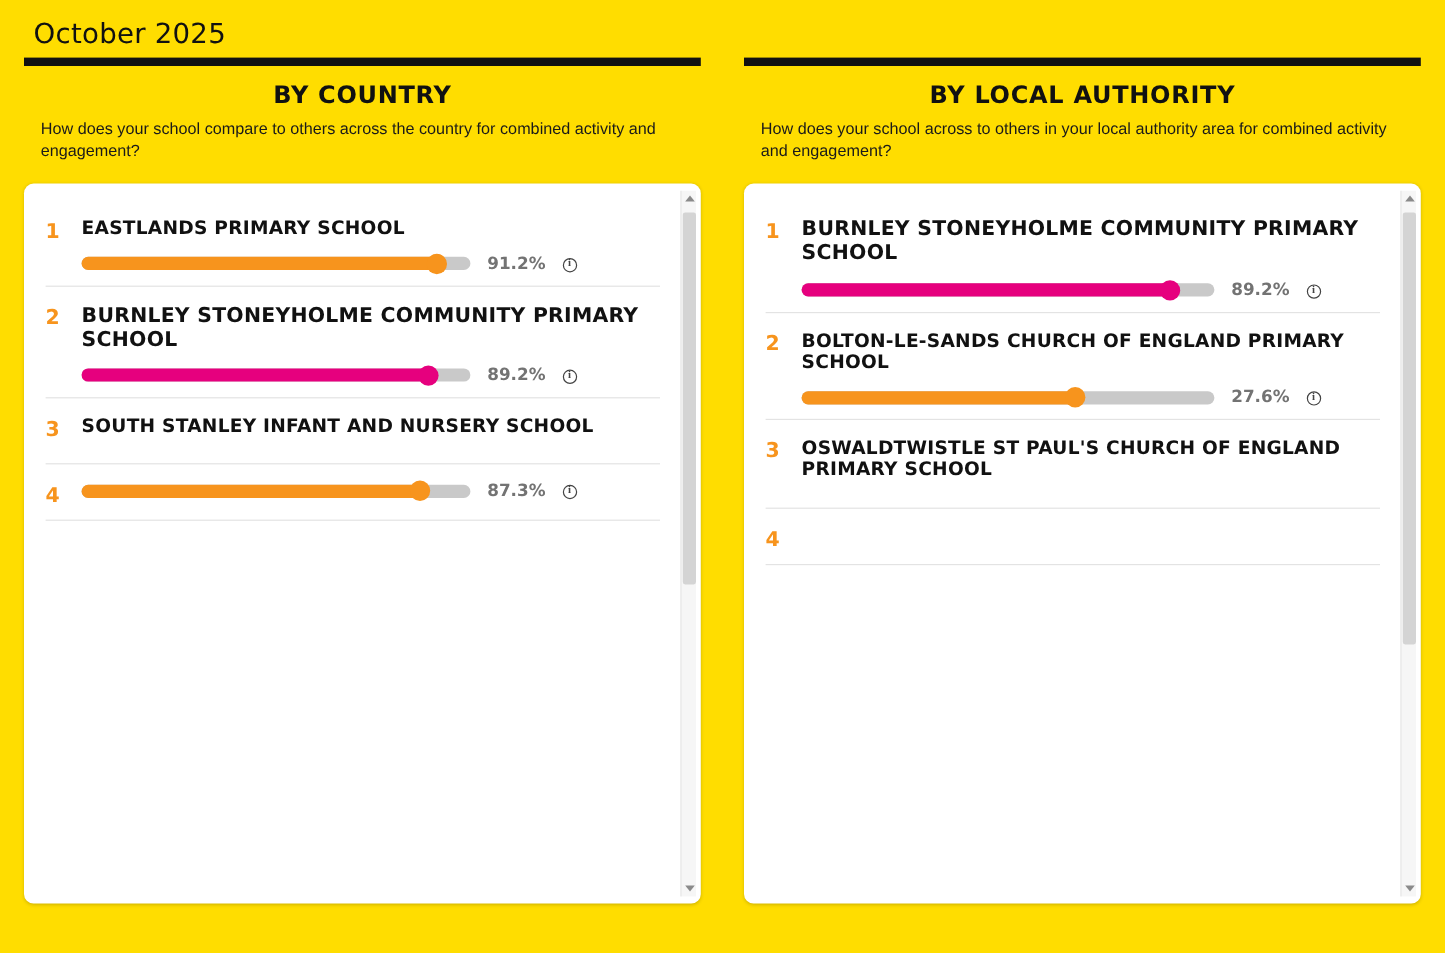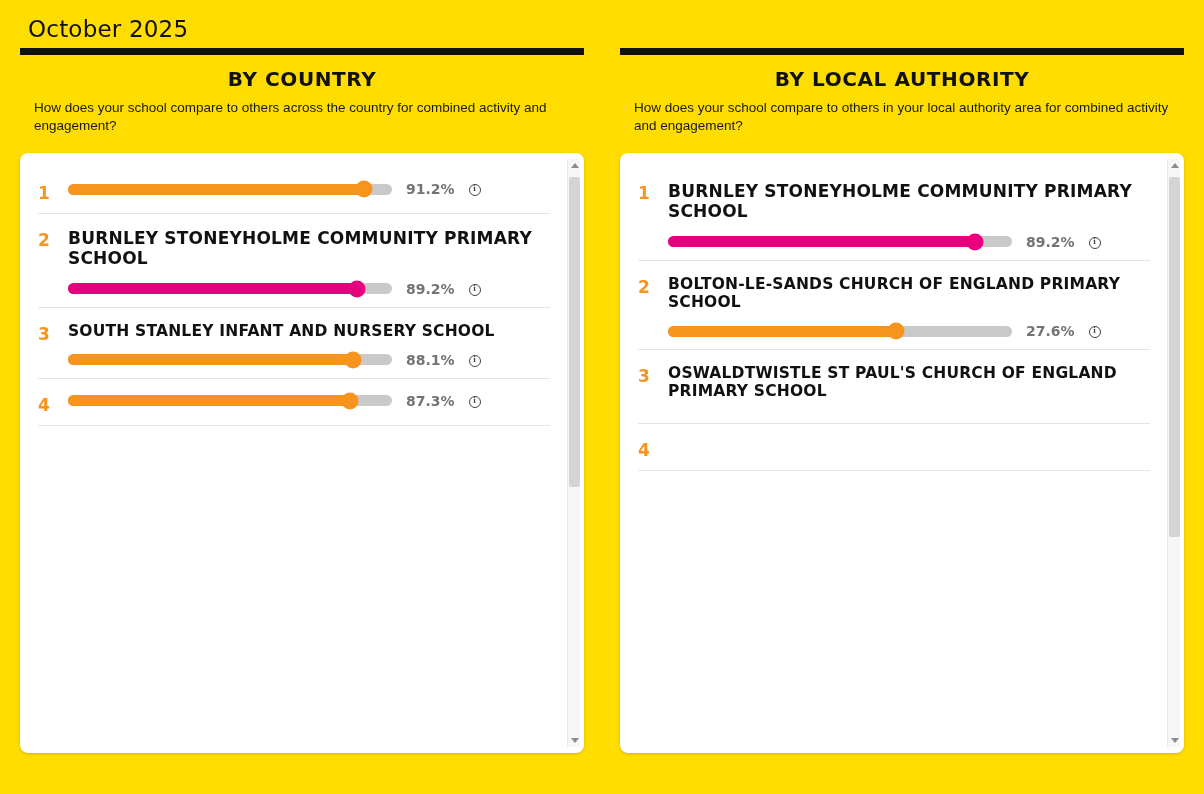--- a/index.html
+++ b/index.html
@@ -192,20 +192,21 @@
     <div class="col">
       <div class="col-rule"></div>
       <div class="col-heading">BY COUNTRY</div>
       <div class="col-sub">How does your school compare to others across the country for combined activity and engagement?</div>
       <div class="card">
         <div class="card-inner">
 
           <div class="row">
             <div class="rank">1</div>
             <div class="row-body">
+              <div class="school-name">EASTLANDS PRIMARY SCHOOL</div>
               <div class="bar-line">
                 <div class="track" style="width:324px;">
                   <div class="fill" style="width:296px;background:#f7941d;"></div>
                   <div class="knob" style="left:296px;background:#f7941d;"></div>
                 </div>
                 <div class="pct">
                   <span>91.2%</span>
                   <span class="info-icon"></span>
                 </div>
               </div>
@@ -226,30 +227,20 @@
                   <span class="info-icon"></span>
                 </div>
               </div>
             </div>
           </div>
 
           <div class="row">
             <div class="rank">3</div>
             <div class="row-body">
               <div class="school-name">SOUTH STANLEY INFANT AND NURSERY SCHOOL</div>
-              <div class="bar-line">
-                <div class="track" style="width:324px;">
-                  <div class="fill" style="width:285px;background:#f7941d;"></div>
-                  <div class="knob" style="left:285px;background:#f7941d;"></div>
-                </div>
-                <div class="pct">
-                  <span>88.1%</span>
-                  <span class="info-icon"></span>
-                </div>
-              </div>
             </div>
           </div>
 
           <div class="row">
             <div class="rank">4</div>
             <div class="row-body">
               <div class="bar-line">
                 <div class="track" style="width:324px;">
                   <div class="fill" style="width:282px;background:#f7941d;"></div>
                   <div class="knob" style="left:282px;background:#f7941d;"></div>
@@ -271,21 +262,21 @@
           <div class="sb-arrow down">
               <i></i>
             </div>
         </div>
       </div>
     </div>
 
     <div class="col">
       <div class="col-rule"></div>
       <div class="col-heading">BY LOCAL AUTHORITY</div>
-      <div class="col-sub">How does your school compare to others in your local authority area for combined activity and engagement?</div>
+      <div class="col-sub">How does your school across to others in your local authority area for combined activity and engagement?</div>
       <div class="card">
         <div class="card-inner">
 
           <div class="row">
             <div class="rank">1</div>
             <div class="row-body">
               <div class="school-name" style="font-size:17px;">BURNLEY STONEYHOLME COMMUNITY PRIMARY SCHOOL</div>
               <div class="bar-line">
                 <div class="track" style="width:344px;">
                   <div class="fill" style="width:307px;background:#e6007e;"></div>

